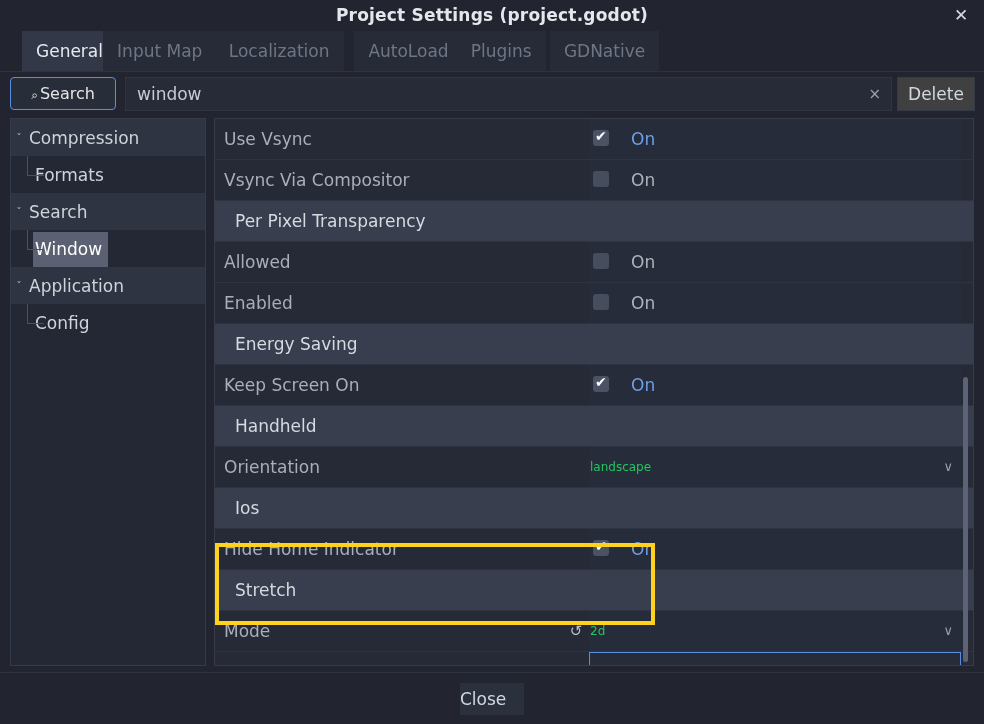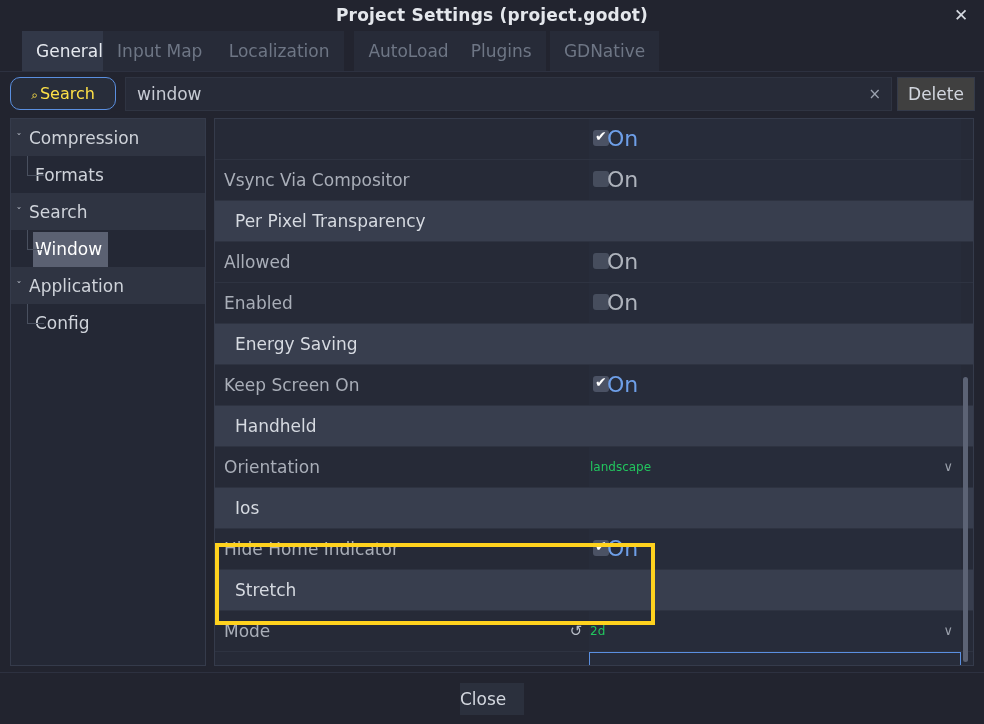--- a/index.html
+++ b/index.html
@@ -64,23 +64,23 @@
   
   .searchrow {
     position: absolute; left: 0; top: 74px;
     width: 984px; height: 40px;
   }
   .search-btn {
     position: absolute; left: 10px; top: 3px;
     height: 33px; width: 106px;
     box-sizing: border-box;
     border: 1px solid #5a8fe0;
-    border-radius: 10px;
+    border-radius: 4px;
     background: #282d3a;
-    color: #fde047;
+    color: #e5e5e5;
     font-size: 16px;
     line-height: 31px;
     text-align: center;
     cursor: pointer;
     white-space: nowrap;
   }
   .search-btn .mag { font-size: 12px; margin-right: 2px; }
   .search-input-wrap {
     position: absolute; left: 125px; top: 3px;
     width: 767px; height: 34px;
@@ -196,22 +196,22 @@
     border-radius: 3px;
     background: #464d5d;
   }
   .chk.on { background: #4b5264; }
   .chk .tick {
     position: absolute; left: 2px; top: -4px;
     font-size: 14px; color: #ffffff;
     line-height: 20px;
   }
   .onlabel {
-    position: absolute; left: 18px; top: 0;
-    line-height: 40px; font-size: 22px;
+    position: absolute; left: 42px; top: 0;
+    line-height: 40px; font-size: 17px;
     color: #aeb3bc;
   }
   .onlabel.active { color: #6e9fe8; }
   .valtext {
     position: absolute; left: 1px; top: 0;
     line-height: 40px; font-size: 12px;
     color: #22c55e;
   }
   .chevron {
     position: absolute; right: 8px; top: 0;
@@ -292,20 +292,21 @@
       <div class="tree-row group"><span class="twisty">ˇ</span><span class="lbl">Compression</span></div>
       <div class="tree-row child"><span class="guide half"></span><span class="lbl">Formats</span></div>
       <div class="tree-row group"><span class="twisty">ˇ</span><span class="lbl">Search</span></div>
       <div class="tree-row child selected"><span class="guide half"></span><span class="lbl">Window</span></div>
       <div class="tree-row group"><span class="twisty">ˇ</span><span class="lbl">Application</span></div>
       <div class="tree-row child"><span class="guide half"></span><span class="lbl">Config</span></div>
     </div>
 
   <div class="prop-panel" id="proppanel">
       <div class="prow">
+        <div class="pname">Use Vsync</div>
         <div class="pvalue">
           <span class="chk on">
             <span class="tick">✔</span>
           </span>
           <span class="onlabel active">On</span>
         </div>
       </div>
       <div class="prow">
         <div class="pname">Vsync Via Compositor</div>
         <div class="pvalue">

